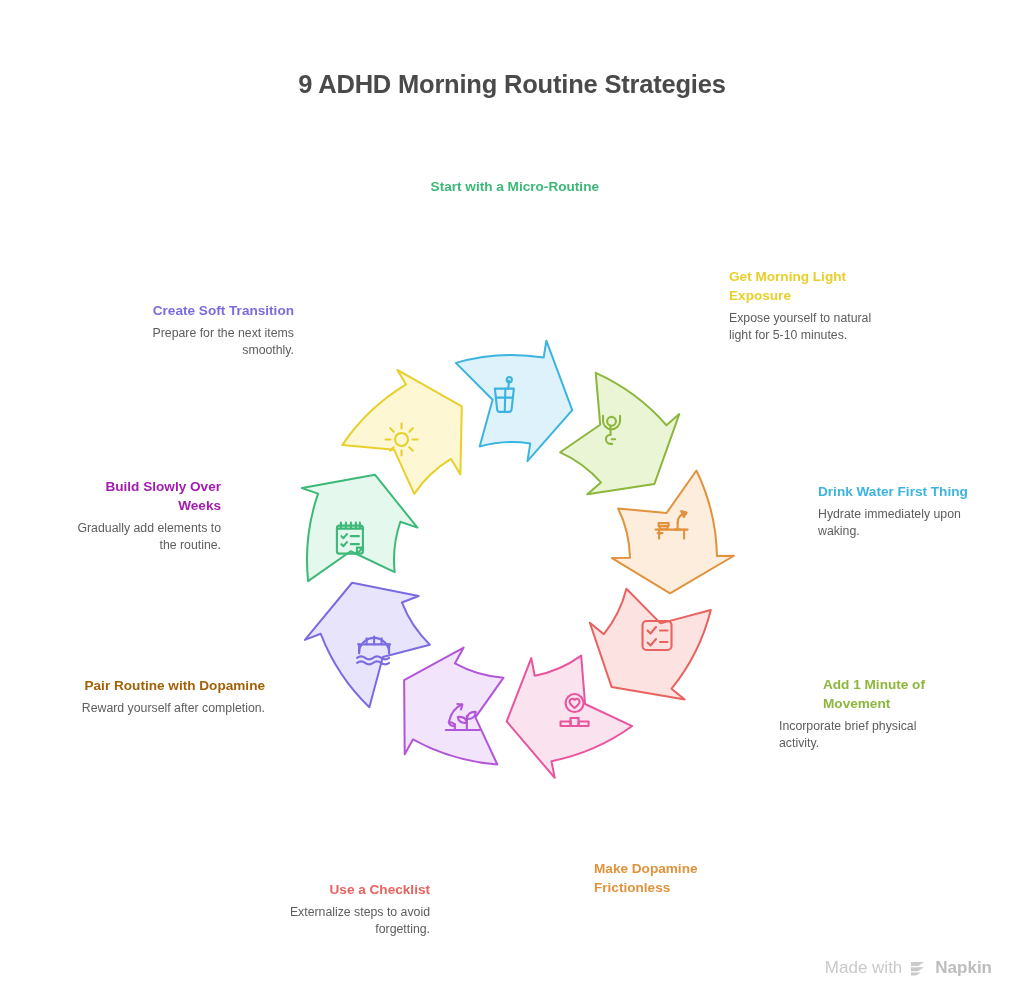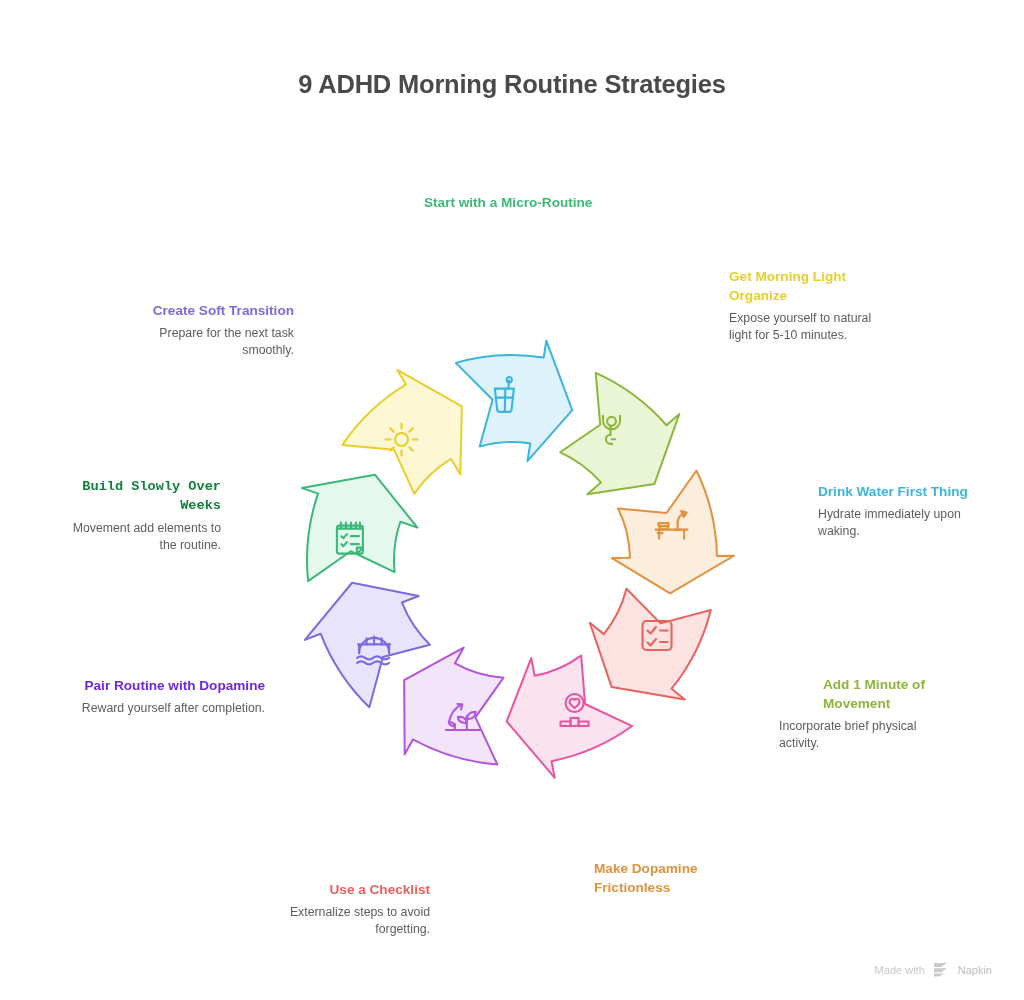--- a/index.html
+++ b/index.html
@@ -49,21 +49,21 @@
     font-size: 13.6px;
     font-weight: bold;
     line-height: 1.38;
     margin-bottom: 4px;
   }
   .label .desc {
     font-size: 12.3px;
     color: #5d5d5d;
     line-height: 1.42;
   }
-  .ta-c { text-align: left; margin-top: 16px; }
+  .ta-c { text-align: right; }
   .ta-l { text-align: left; }
   .ta-r { text-align: right; }
 
   
   #lab-0 { left: 424px; top: 178px; width: 175px; }
   #lab-1 { left: 729px; top: 268px; width: 160px; }
   #lab-2 { left: 818px; top: 483px; width: 165px; }
   #lab-3 { left: 779px; top: 676px; width: 160px; }
   #lab-4 { left: 594px; top: 860px; width: 160px; }
   #lab-5 { left: 268px; top: 861px; width: 162px; margin-top: 20px; }
@@ -72,23 +72,23 @@
   #lab-8 { left: 148px; top: 302px; width: 146px; }
 
   .footer {
     position: absolute;
     right: 32px;
     bottom: 22px;
     display: flex;
     align-items: center;
     gap: 7px;
     color: #c9c9c9;
-    font-size: 11px;
-  }
-  .footer .brand { color: #bdbdbd; }
+    font-size: 17px;
+  }
+  .footer .brand { color: #bdbdbd; font-weight: bold; }
   .napkin-mark { display: block; }
 </style>
 </head>
 <body>
 
 <div class="title">9 ADHD Morning Routine Strategies</div>
 
 <div class="diagram">
   <svg class="ring" viewBox="0 0 580 580">
     <g id="ring-segments">
@@ -193,49 +193,49 @@
           </svg>
         </g>
       </g>
   </svg>
 </div>
 
 <div class="label ta-c" id="lab-0">
   <div class="head" style="color: rgb(60, 184, 120);">Start with a Micro-Routine</div>
 </div>
 <div class="label ta-l" id="lab-1">
-  <div class="head" style="color: rgb(232, 207, 43);">Get Morning Light Organize</div>
+  <div class="head" style="color: rgb(232, 207, 43);">Get Morning Light Exposure</div>
   <div class="desc">Expose yourself to natural light for 5-10 minutes.</div>
 </div>
 <div class="label ta-l" id="lab-2">
   <div class="head" style="color: rgb(60, 180, 224);">Drink Water First Thing</div>
   <div class="desc">Hydrate immediately upon waking.</div>
 </div>
 <div class="label ta-l" id="lab-3">
   <div class="head" style="color: rgb(141, 182, 60); margin-left: 44px;">Add 1 Minute of Movement</div>
   <div class="desc">Incorporate brief physical activity.</div>
 </div>
 <div class="label ta-l" id="lab-4">
   <div class="head" style="color: rgb(224, 146, 60);">Make Dopamine Frictionless</div>
 </div>
 <div class="label ta-r" id="lab-5">
   <div class="head" style="color: rgb(232, 98, 95);">Use a Checklist</div>
   <div class="desc">Externalize steps to avoid forgetting.</div>
 </div>
 <div class="label ta-r" id="lab-6">
-  <div class="head" style="color: #6d28d9;">Pair Routine with Dopamine</div>
+  <div class="head" style="color: #a16207;">Pair Routine with Dopamine</div>
   <div class="desc">Reward yourself after completion.</div>
 </div>
 <div class="label ta-r" id="lab-7">
-  <div class="head" style="color: #15803d; font-family: Liberation Mono, monospace;">Build Slowly Over Weeks</div>
-  <div class="desc">Movement add elements to the routine.</div>
+  <div class="head" style="color: #a21caf;">Build Slowly Over Weeks</div>
+  <div class="desc">Gradually add elements to the routine.</div>
 </div>
 <div class="label ta-r" id="lab-8">
   <div class="head" style="color: rgb(122, 108, 224);">Create Soft Transition</div>
-  <div class="desc">Prepare for the next task smoothly.</div>
+  <div class="desc">Prepare for the next items smoothly.</div>
 </div>
 
 <div class="footer">
   <span>Made with</span>
   <svg class="napkin-mark" width="19" height="17" viewBox="0 0 19 17">
     <path d="M2 2 L15 2 L9 6 L2 6 Z" fill="#c9c9c9"></path>
     <path d="M2 7.3 L15 7.3 L9 11.3 L2 11.3 Z" fill="#c9c9c9"></path>
     <path d="M2 12.6 L12 12.6 L7 15.6 L2 15.6 Z" fill="#c9c9c9"></path>
   </svg>
   <span class="brand">Napkin</span>

